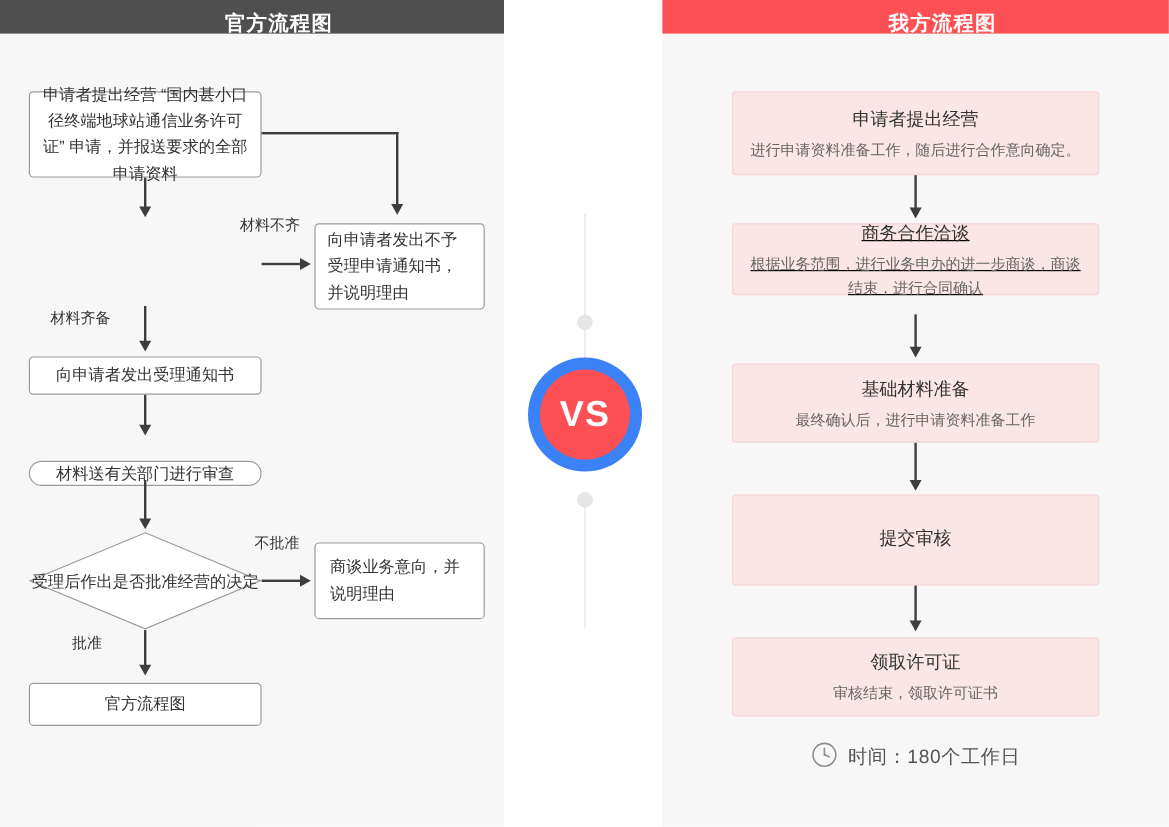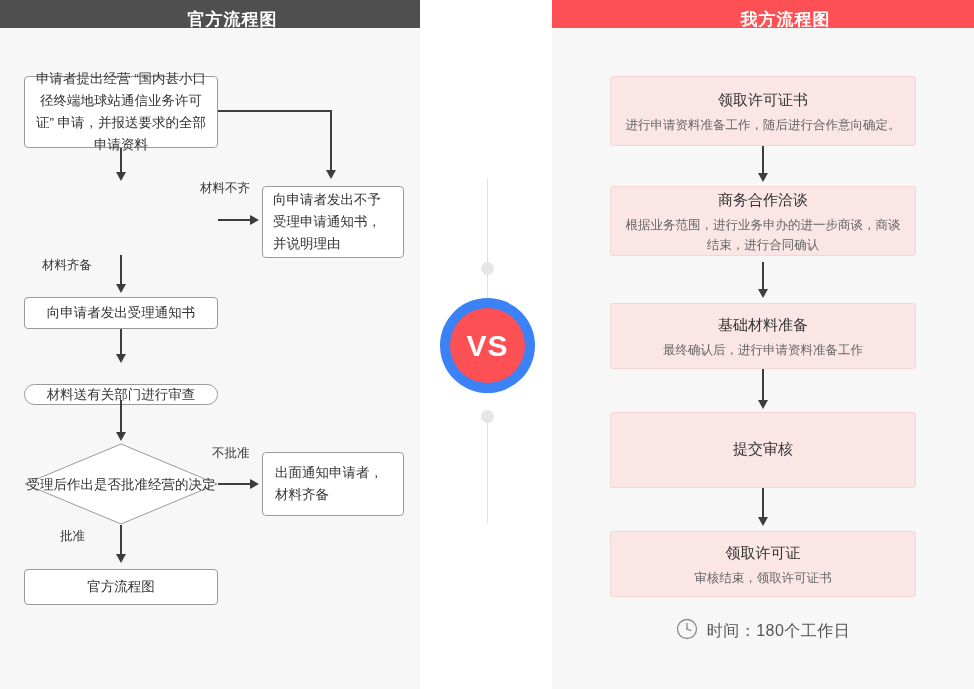--- a/index.html
+++ b/index.html
@@ -243,21 +243,21 @@
         <polygon points="97,1 193,41 97,81 1,41" fill="#ffffff" stroke="#9b9b9b" stroke-width="1"></polygon>
       </svg>
       <span>受理后作出是否批准经营的决定</span>
     </div>
 
     <div class="h-line" style="left:218px; top:483px; width:34px;"></div>
     <div class="arrow-right" style="left:250px; top:479px;"></div>
     <div class="edge-label" style="left:212px; top:445px;">不批准</div>
 
     <div class="node left-align" style="left:262px; top:452px; width:142px; height:64px; padding:6px 12px;">
-      <span>出面通知申请者，材料齐备</span>
+      <span>商谈业务意向，并说明理由</span>
     </div>
 
     <div class="v-line" style="left:120px; top:525px; height:32px;"></div>
     <div class="arrow-down" style="left:116px; top:554px;"></div>
     <div class="edge-label" style="left:60px; top:528px;">批准</div>
 
     <div class="node" style="left:24px; top:569px; width:194px; height:36px;">
       <span>官方流程图</span>
     </div>
   </div>
@@ -270,28 +270,28 @@
   </div>
 
   <div class="divider-dot" style="top:410px;"></div>
   <div class="divider-line" style="top:418px; height:105px;"></div>
 
   <div class="panel panel-right">
     <div class="panel-header">我方流程图</div>
   </div>
 
   <div class="step-card" style="top:76px; height:70px;">
-    <div class="step-title">领取许可证书</div>
+    <div class="step-title">申请者提出经营</div>
     <div class="step-desc">进行申请资料准备工作，随后进行合作意向确定。</div>
   </div>
 
   <div class="v-line" style="left:762px; top:146px; height:30px;"></div>
   <div class="arrow-down" style="left:758px; top:173px;"></div>
 
-  <div class="step-card" style="top:186px; height:70px;">
+  <div class="step-card" style="top:186px; height:60px;text-decoration:underline;">
     <div class="step-title">商务合作洽谈</div>
     <div class="step-desc">根据业务范围，进行业务申办的进一步商谈，商谈结束，进行合同确认</div>
   </div>
 
   <div class="v-line" style="left:762px; top:262px; height:30px;"></div>
   <div class="arrow-down" style="left:758px; top:289px;"></div>
 
   <div class="step-card" style="top:303px; height:66px;">
     <div class="step-title">基础材料准备</div>
     <div class="step-desc">最终确认后，进行申请资料准备工作</div>

